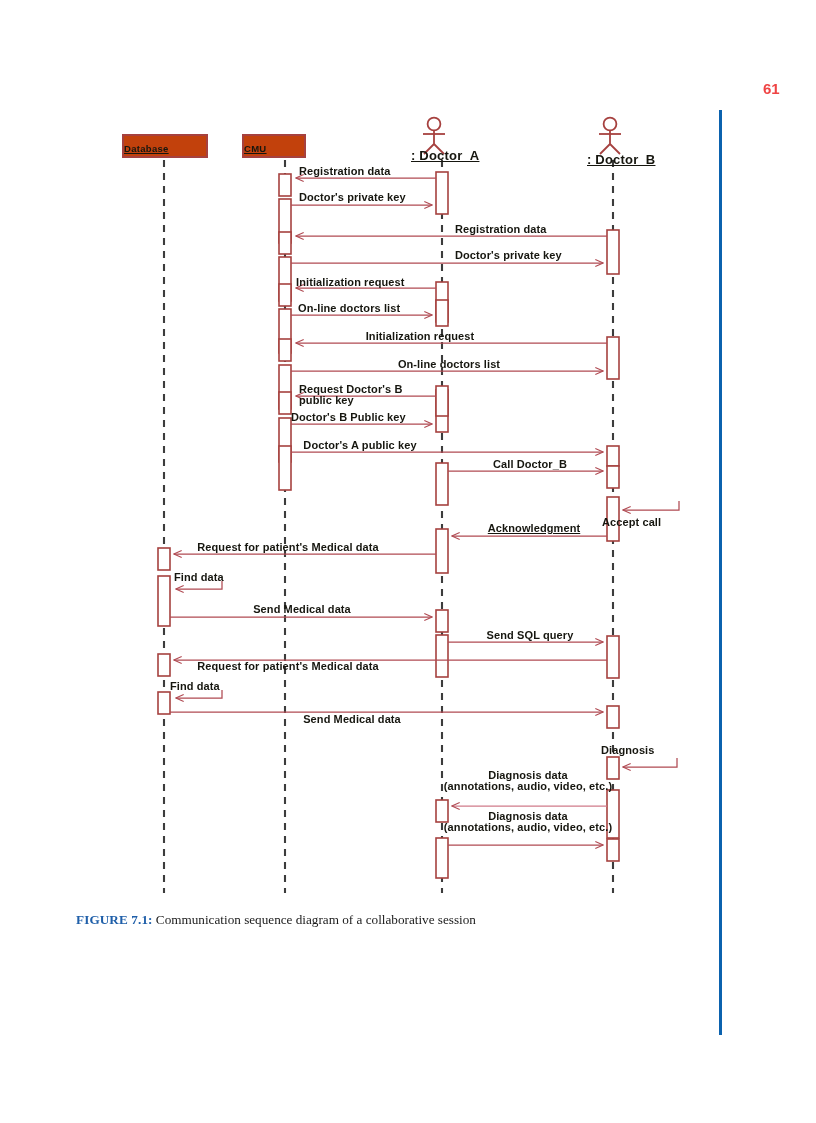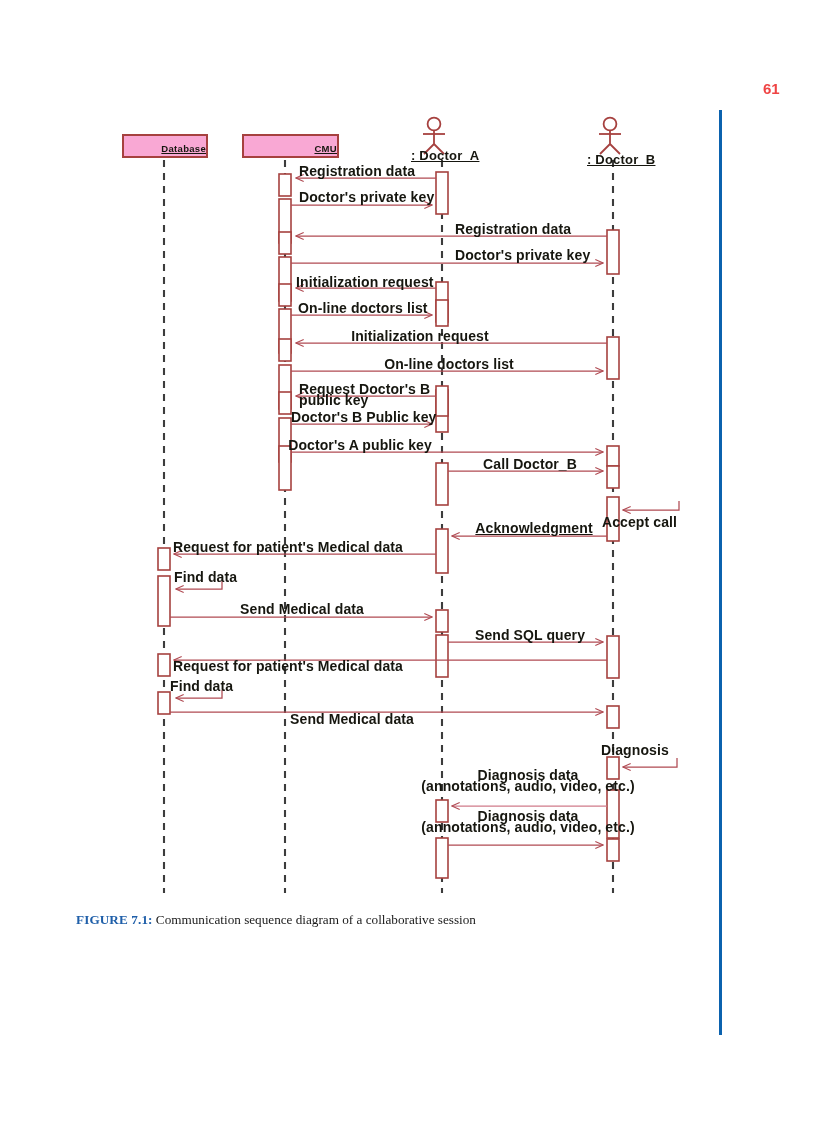--- a/index.html
+++ b/index.html
@@ -54,23 +54,23 @@
     position: absolute;
     left: 0; top: 0;
     width: 816px; height: 1123px;
   }
   #figure-stage svg { display: block; }
 
   
   .participant-box {
     position: absolute;
     box-sizing: border-box;
-    background: #f9a8d4;
+    background: #c2410c;
     border: 2px solid #a6413f;
-    text-align: right;
+    text-align: left;
   }
   .participant-box .pb-label {
     display: inline-block;
     font-family: "Liberation Sans", "DejaVu Sans", sans-serif;
     font-size: 9.5px;
     font-weight: bold;
     color: #16160f;
     text-decoration: underline;
     letter-spacing: .3px;
     line-height: 1;
@@ -85,21 +85,21 @@
     color: #16160f;
     text-decoration: underline;
     white-space: nowrap;
     letter-spacing: .2px;
   }
 
   
   .msg-label {
     position: absolute;
     font-family: "Liberation Sans", "DejaVu Sans", sans-serif;
-    font-size: 14px;
+    font-size: 11px;
     font-weight: bold;
     color: #16160f;
     white-space: nowrap;
     letter-spacing: .1px;
     line-height: 10.5px;
   }
   .msg-label.center { transform: translateX(-50%); text-align: center; }
 
   
   #figure-caption {
@@ -253,21 +253,21 @@
 
       <path d="M607,806 L452,806" marker-end="url(#ah-l)" stroke="#d07b8a"></path>
 
       <path d="M448,845 L603,845" marker-end="url(#ah-r)"></path>
     </g>
   </svg>
 
   <div class="participant-box" style="left:122px; top:134px; width:86px; height:24px; line-height:22px;">
     <span class="pb-label">Database</span>
   </div>
-  <div class="participant-box" style="left:242px; top:134px; width:97px; height:24px; line-height:22px;text-decoration:underline;">
+  <div class="participant-box" style="left:242px; top:134px; width:64px; height:24px; line-height:22px;text-decoration:underline;">
     <span class="pb-label">CMU</span>
   </div>
 
   <div class="actor-label" style="left:411px; top:148px;">: Doctor_A</div>
   <div class="actor-label" style="left:587px; top:152px;">: Doctor_B</div>
 
   <div class="msg-label" style="left:299px; top:166px;">Registration data</div>
 
   <div class="msg-label" style="left:299px; top:192px;">Doctor's private key</div>
 

